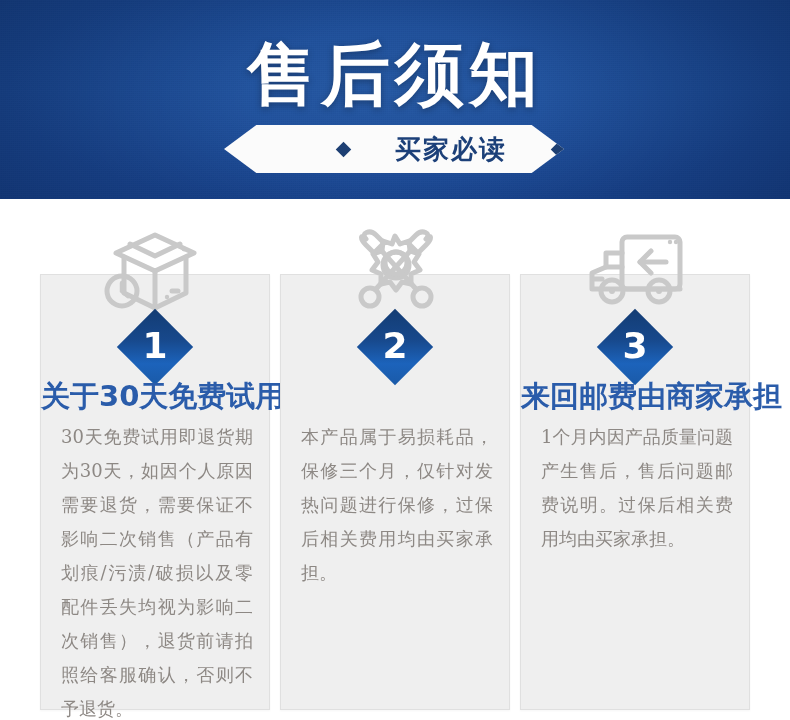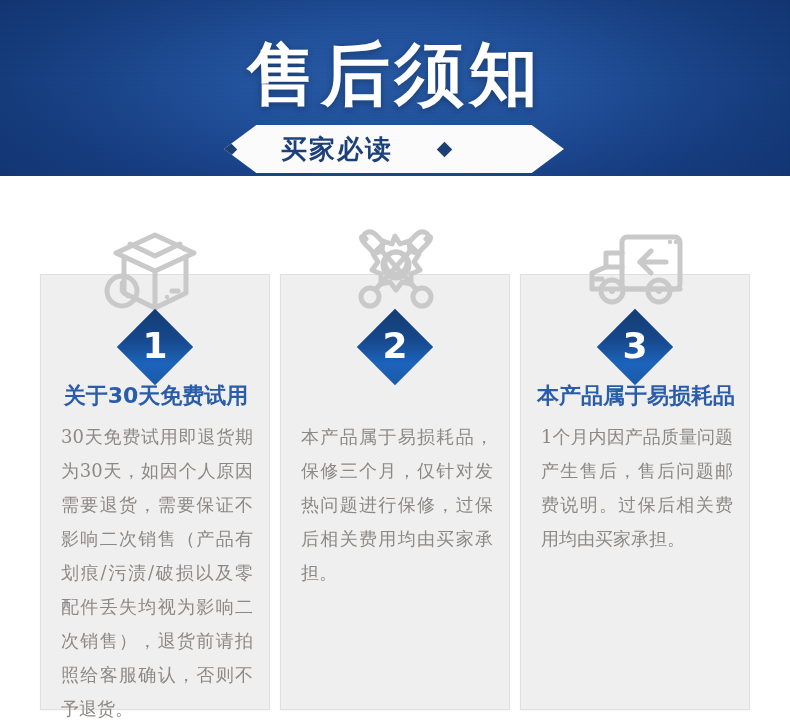--- a/index.html
+++ b/index.html
@@ -14,21 +14,21 @@
     overflow: hidden;
     position: relative;
   }
 
   
   .header {
     position: absolute;
     left: 0;
     top: 0;
     width: 790px;
-    height: 176px;
+    height: 199px;
     background:
       radial-gradient(ellipse 70% 90% at 50% 45%, rgba(46,100,175,0.55) 0%, rgba(26,74,148,0.0) 70%),
       linear-gradient(180deg, #19468f 0%, #1b4a96 45%, #194591 100%);
     overflow: hidden;
   }
   .header-noise {
     position: absolute;
     inset: 0;
     opacity: 0.22;
     background-image:
@@ -64,21 +64,21 @@
     position: absolute;
     left: 224px;
     top: 125px;
     width: 340px;
     height: 48px;
     background: #fbfbfb;
     -webkit-clip-path: polygon(0% 50%, 9.5% 0%, 90.5% 0%, 100% 50%, 90.5% 100%, 9.5% 100%);
     clip-path: polygon(0% 50%, 9.5% 0%, 90.5% 0%, 100% 50%, 90.5% 100%, 9.5% 100%);
     display: flex;
     align-items: center;
-    justify-content: flex-start;
+    justify-content: flex-end;
     box-shadow: 0 2px 6px rgba(0,0,0,0.18);
   }
   .ribbon-inner {
     display: flex;
     align-items: center;
     justify-content: center;
     gap: 46px;
   }
   .ribbon-diamond {
     width: 11px;
@@ -160,21 +160,21 @@
     box-sizing: border-box;
   }
 
   .card-title {
     position: absolute;
     left: 0;
     top: 107px;
     width: 230px;
     text-align: center;
     color: #2a5caa;
-    font-size: 22px;
+    font-size: 29px;
     line-height: 28px;
     font-weight: bold;
     white-space: nowrap;
     font-family: "DejaVu Sans", "Liberation Sans", sans-serif;
   }
 
   .card-body {
     position: absolute;
     left: 20px;
     top: 145px;
@@ -273,17 +273,17 @@
       <circle cx="79" cy="64" r="3" fill="#c9c9c9"></circle>
       <circle cx="90" cy="15" r="2.2" fill="#c9c9c9"></circle>
       <circle cx="96" cy="15" r="2.2" fill="#c9c9c9"></circle>
     </svg>
 
     <div class="badge">
       <div class="badge-shape"></div>
       <div class="badge-num">3</div>
     </div>
 
-    <div class="card-title">本产品属于易损耗品</div>
+    <div class="card-title">来回邮费由商家承担</div>
     <div class="card-body">1个月内因产品质量问题产生售后，售后问题邮费说明。过保后相关费用均由买家承担。</div>
   </div>
 
 </div>
 
 </body></html>

